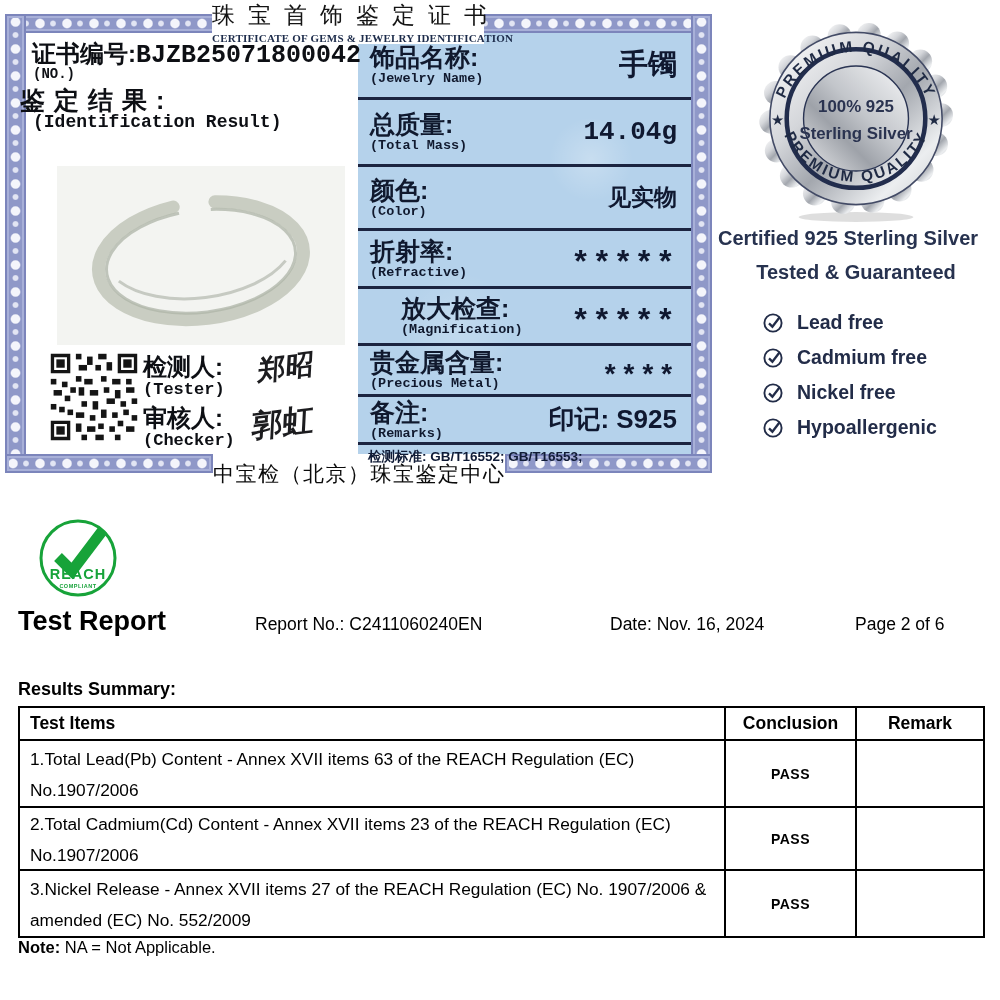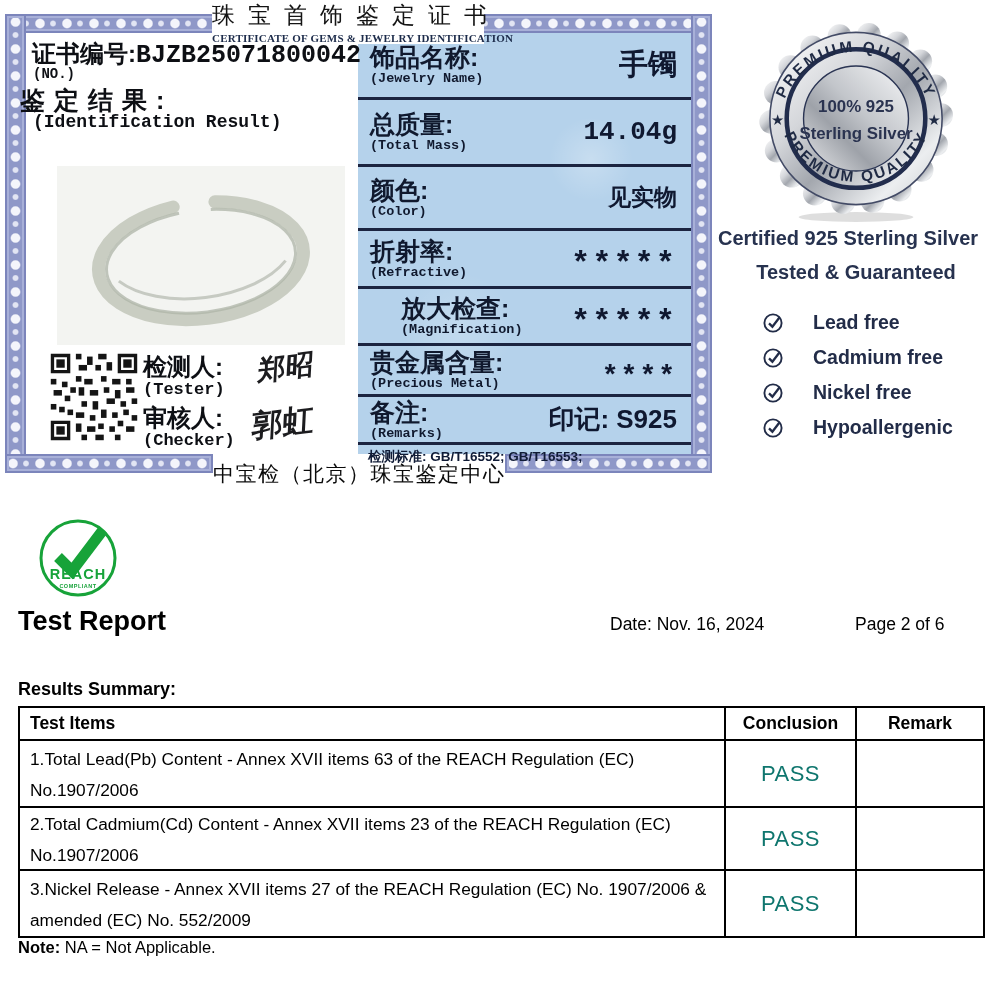--- a/index.html
+++ b/index.html
@@ -58,38 +58,38 @@
   .fval.mass { font-family:"Liberation Mono", monospace; font-size:26px; }
   .fval.stars { font-family:"Liberation Mono", monospace; font-size:32px; letter-spacing:2px; transform:translateY(6px); }
   .standards { padding:4px 0 0 10px; font-weight:bold; color:#101b36; font-size:13.5px; line-height:15px; white-space:nowrap; }
 
   
   .badge-wrap { left:757px; top:16px; z-index:2; }
   .claim1 { left:680px; top:227px; width:336px; text-align:center; font-size:20px; font-weight:600; color:#27324f; z-index:2; }
   .claim2 { left:712px; top:261px; width:288px; text-align:center; font-size:20px; font-weight:600; color:#27324f; z-index:2; }
   .checklist { left:762px; top:305px; z-index:2; }
   .check-item { display:flex; align-items:center; height:35px; }
-  .check-item .txt { font-size:19.5px; font-weight:600; color:#222c48; margin-left:28px; white-space:nowrap; }
+  .check-item .txt { font-size:19.5px; font-weight:600; color:#222c48; margin-left:12px; white-space:nowrap; }
 
   
   .reach { left:36px; top:515px; z-index:2; }
   .tr-title { left:18px; top:606px; font-size:27px; font-weight:bold; color:#000; z-index:2; }
   .tr-meta { top:614px; font-size:17.5px; color:#000; z-index:2; white-space:nowrap; }
   .summary-title { left:18px; top:679px; font-size:18px; font-weight:bold; color:#000; z-index:2; }
 
   .rtable { left:18px; top:706px; width:967px; border:2px solid #000; display:grid;
             grid-template-columns: 706px 131px 126px; grid-template-rows: 33px 67px 63px 65px; z-index:2; background:#fff; }
   .cell { border-right:2px solid #000; border-bottom:2px solid #000; }
   .cell.last-col { border-right:none; }
   .cell.last-row { border-bottom:none; }
   .th { font-weight:bold; font-size:17.5px; display:flex; align-items:center; }
   .th.items { padding-left:10px; justify-content:flex-start; }
   .th.center { justify-content:center; }
   .td-item { font-size:17.3px; color:#000; padding:3px 10px 0 10px; line-height:31px; display:flex; align-items:center; }
-  .td-pass { font-size:22px; color:#0f766e; display:flex; align-items:center; justify-content:center; letter-spacing:0.5px; }
+  .td-pass { font-size:14px; color:#000000; display:flex; align-items:center; justify-content:center; letter-spacing:0.5px;font-weight:bold; }
   .note-line { left:18px; top:938px; font-size:16.5px; color:#000; z-index:2; }
   .note-line b { font-weight:bold; }
 </style>
 </head>
 <body>
 
 <div class="page">
 
   <div class="band band-h abs" style="left:5px; top:14px; width:707px;"></div>
   <div class="band band-v abs" style="left:5px; top:14px; height:459px;"></div>
@@ -343,20 +343,21 @@
   <div class="abs reach">
     <svg width="84" height="84" viewBox="0 0 84 84">
       <circle cx="42" cy="43" r="37" fill="#ffffff" stroke="#17a339" stroke-width="3"></circle>
       <path d="M22,42 L36,56 L67,15" fill="none" stroke="#17a339" stroke-width="11"></path>
       <text x="42" y="64" text-anchor="middle" font-family="Liberation Sans, sans-serif" font-size="14.5" font-weight="bold" fill="#17a339" letter-spacing="1">REACH</text>
       <text x="42" y="73" text-anchor="middle" font-family="Liberation Sans, sans-serif" font-size="5.5" font-weight="bold" fill="#17a339" letter-spacing="0.5">COMPLIANT</text>
     </svg>
   </div>
 
   <div class="abs tr-title">Test Report</div>
+  <div class="abs tr-meta" style="left:255px;">Report No.: C2411060240EN</div>
   <div class="abs tr-meta" style="left:610px;">Date: Nov. 16, 2024</div>
   <div class="abs tr-meta" style="left:855px;">Page 2 of 6</div>
 
   <div class="abs summary-title">Results Summary:</div>
 
   <div class="abs rtable">
     <div class="cell th items">Test Items</div>
     <div class="cell th center">Conclusion</div>
     <div class="cell th center last-col">Remark</div>
 

